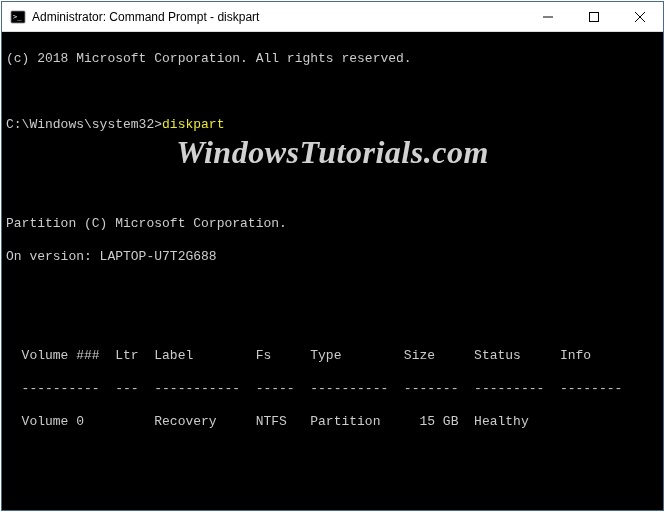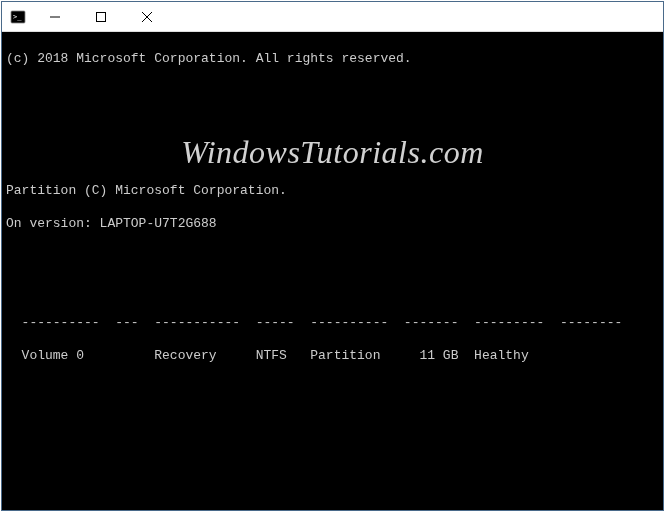--- a/index.html
+++ b/index.html
@@ -67,21 +67,21 @@
     border-radius: 18px;
   }
   .yellow { color: #e8e832; }
   .watermark {
     position: absolute;
     top: 112px;
     left: 50%;
     transform: translateX(-50%);
     font-family: Georgia, 'Times New Roman', serif;
     font-style: italic;
-    font-weight: normal;
+    font-weight: bold;
     font-size: 32px;
     color: rgba(255,255,255,0.82);
     text-shadow: 0 0 6px rgba(0,0,0,0.8), 1px 1px 2px rgba(0,0,0,0.9);
     pointer-events: none;
     white-space: nowrap;
     letter-spacing: 0.5px;
   }
   .row { display: block; }
 </style>
 </head>
@@ -89,20 +89,21 @@
 
 <div class="window">
 
   <div class="titlebar">
     <span class="titlebar-icon">
       <svg width="16" height="16" viewBox="0 0 16 16">
         <rect x="1" y="2" width="14" height="12" rx="1" fill="#000" stroke="#888" stroke-width="0.8"></rect>
         <text x="3" y="10" font-size="7" fill="#fff" font-family="monospace">&gt;_</text>
       </svg>
     </span>
+    <span class="titlebar-title">Administrator: Command Prompt - diskpart</span>
     <div class="win-controls">
       <div class="win-btn">
         <svg width="10" height="10" viewBox="0 0 10 10">
             <line x1="0" y1="5" x2="10" y2="5" stroke="#000" stroke-width="1"></line>
           </svg>
       </div>
       <div class="win-btn">
         <svg width="10" height="10" viewBox="0 0 10 10">
             <rect x="0.5" y="0.5" width="9" height="9" fill="none" stroke="#000" stroke-width="1"></rect>
           </svg>
@@ -112,28 +113,30 @@
             <line x1="0" y1="0" x2="10" y2="10" stroke="#000" stroke-width="1"></line>
             <line x1="10" y1="0" x2="0" y2="10" stroke="#000" stroke-width="1"></line>
           </svg>
       </div>
     </div>
   </div>
 
   <div class="terminal">
 <span class="row">(c) 2018 Microsoft Corporation. All rights reserved.</span>
 <span class="row"> </span>
+<span class="row"><span>C:\Windows\system32&gt;</span><span class="yellow">diskpart</span></span>
 <span class="row"> </span>
 <span class="row"> </span>
 <span class="row">Partition (C) Microsoft Corporation.</span>
 <span class="row">On version: LAPTOP-U7T2G688</span>
 <span class="row"> </span>
 <span class="row"> </span>
+<span class="row">  Volume ###  Ltr  Label        Fs     Type        Size     Status     Info</span>
 <span class="row">  ----------  ---  -----------  -----  ----------  -------  ---------  --------</span>
-<span class="row">  Volume 0         Recovery     NTFS   Partition     11 GB  Healthy</span>
+<span class="row">  Volume 0         Recovery     NTFS   Partition     15 GB  Healthy</span>
 
 
 
 
 
 
 
 
 
 

